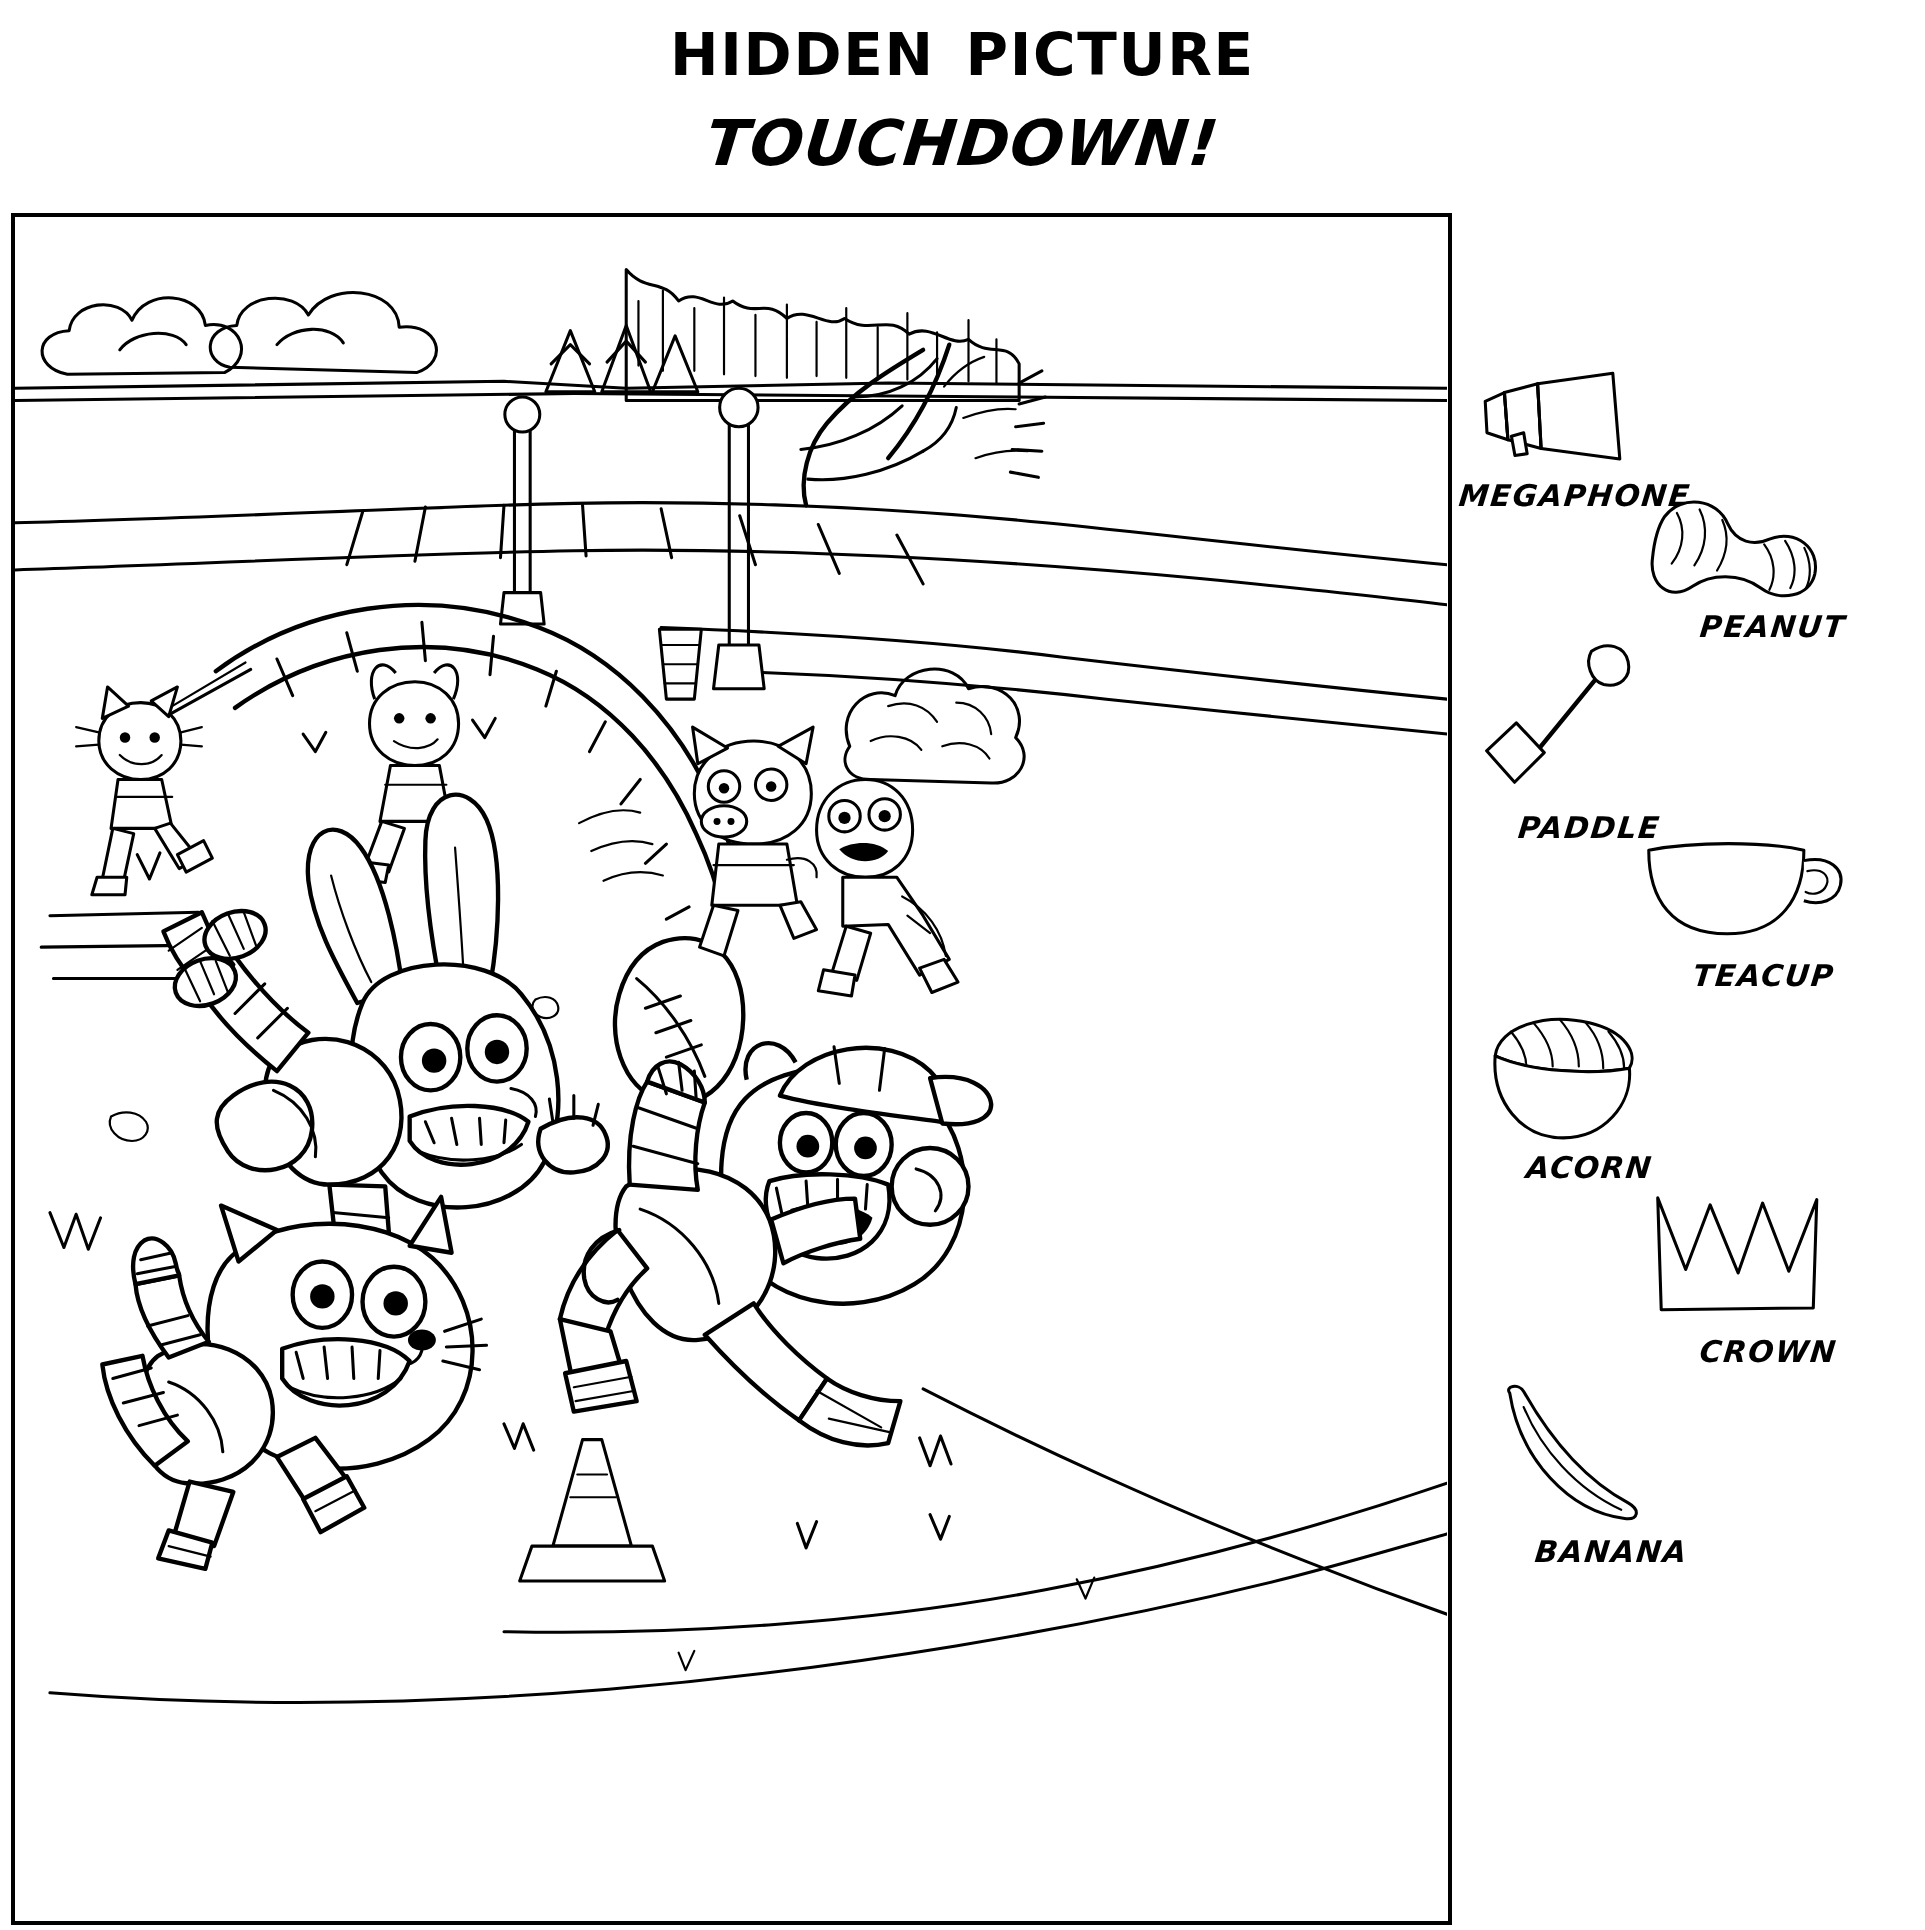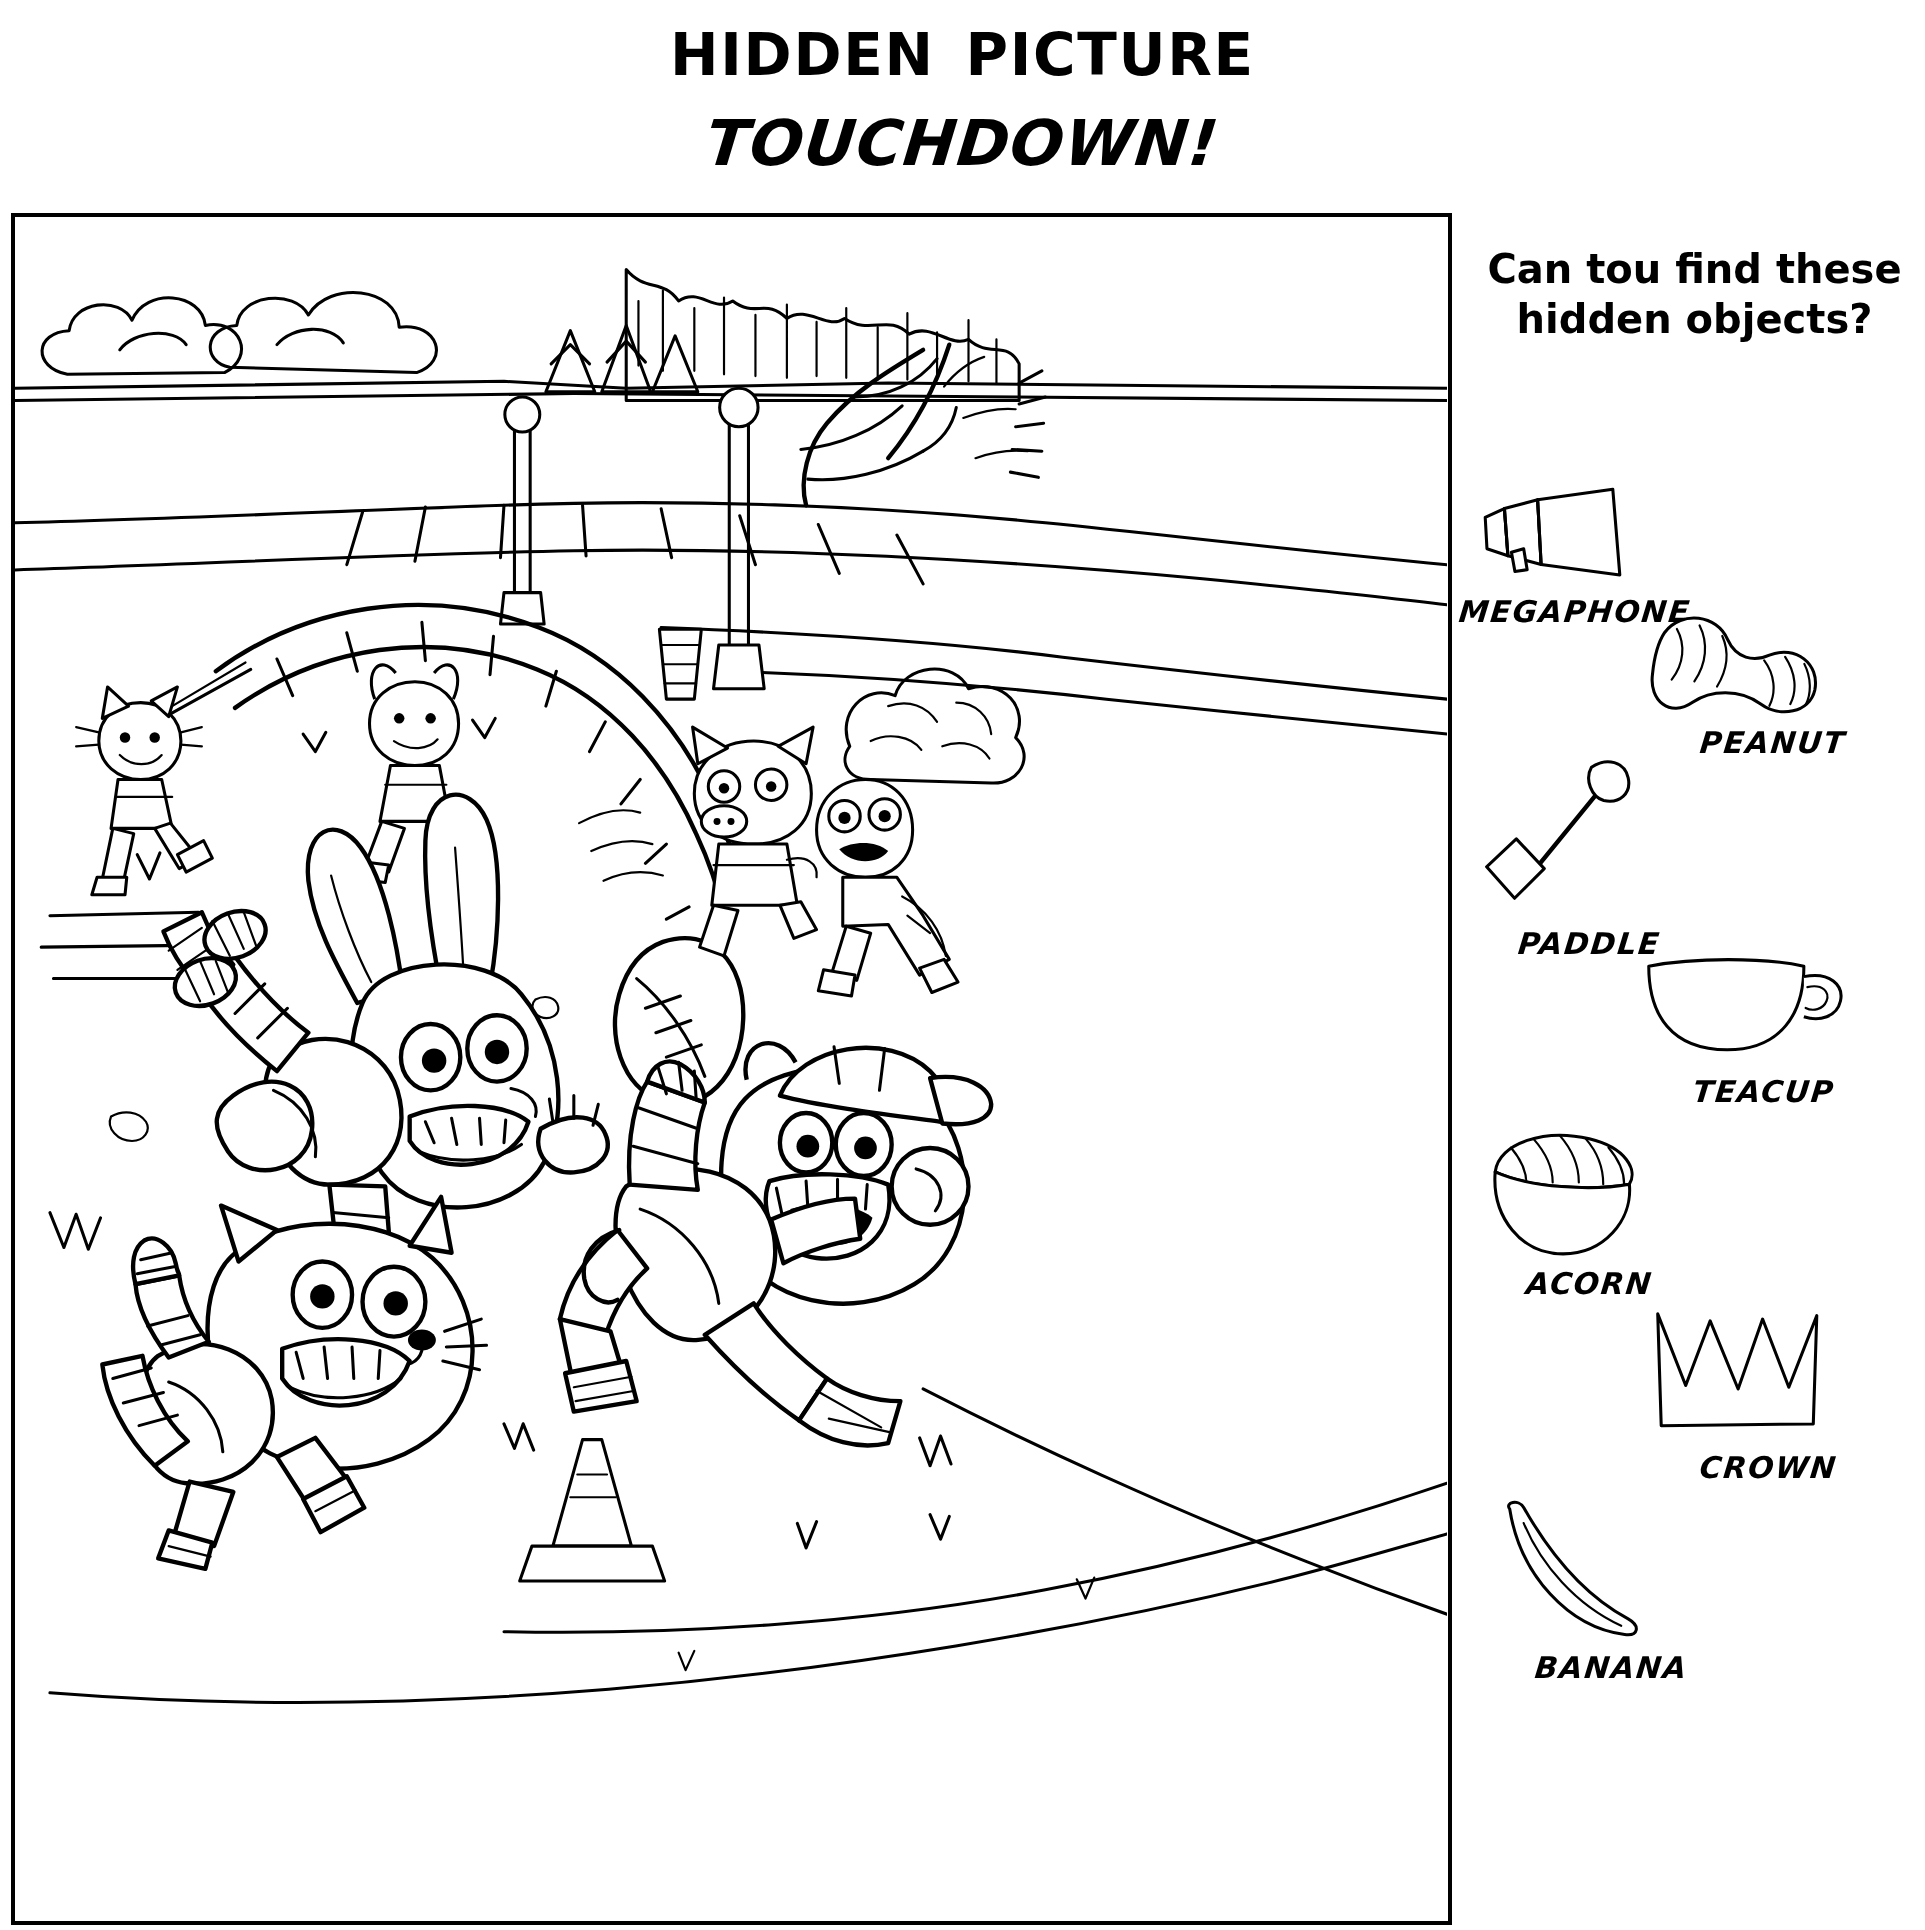--- a/index.html
+++ b/index.html
@@ -333,21 +333,20 @@
       <path class="ln2" d="M1040,1342 C1160,1404 1320,1478 1480,1540 C1550,1568 1600,1586 1640,1600"></path>
       <path class="ln2" d="M560,1620 C760,1624 980,1610 1180,1572 C1340,1542 1500,1498 1640,1450"></path>
       <path class="ln2" d="M40,1690 C240,1706 460,1704 680,1686 C940,1664 1220,1618 1460,1558 C1530,1540 1590,1522 1640,1508"></path>
 
       <path class="ln3" d="M760,1644 L768,1664 M768,1664 L778,1642"></path>
       <path class="ln3" d="M1216,1560 L1226,1582 M1226,1582 L1236,1558"></path>
     </svg>
   </div>
 
   <div class="legend">
-    <div class="legend-title">Can tou find these hidden objects?</div>
 
     <div class="legend-items">
 
       <div class="legend-item" style="left:-17.5px; top:140px; width:227px;">
         <svg width="201" height="105" viewBox="0 0 230 120">
           <path class="fillwht2" d="M30,38 L52,28 L56,82 L32,74 Z"></path>
           <path class="fillwht2" d="M52,28 L90,18 L94,92 L56,82 Z"></path>
           <path class="fillwht2" d="M90,18 L176,6 L184,104 L94,92 Z"></path>
           <path class="ln2" d="M56,82 L52,28 M94,92 L90,18"></path>
           <path class="fillwht2" d="M60,78 L74,74 L78,98 L64,100 Z"></path>

